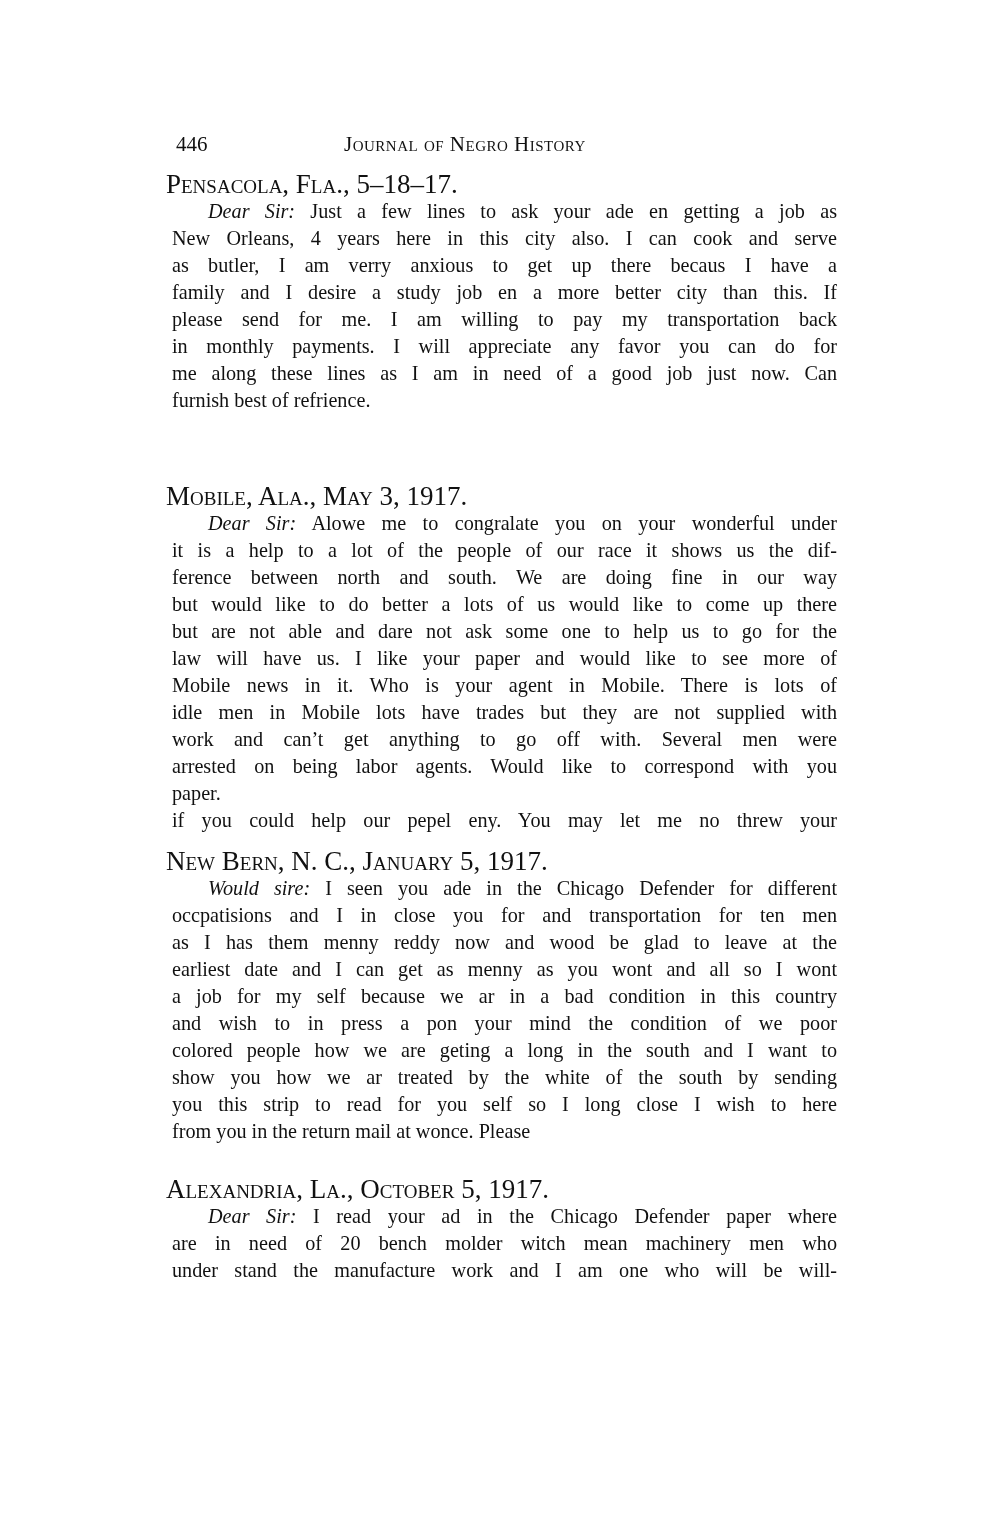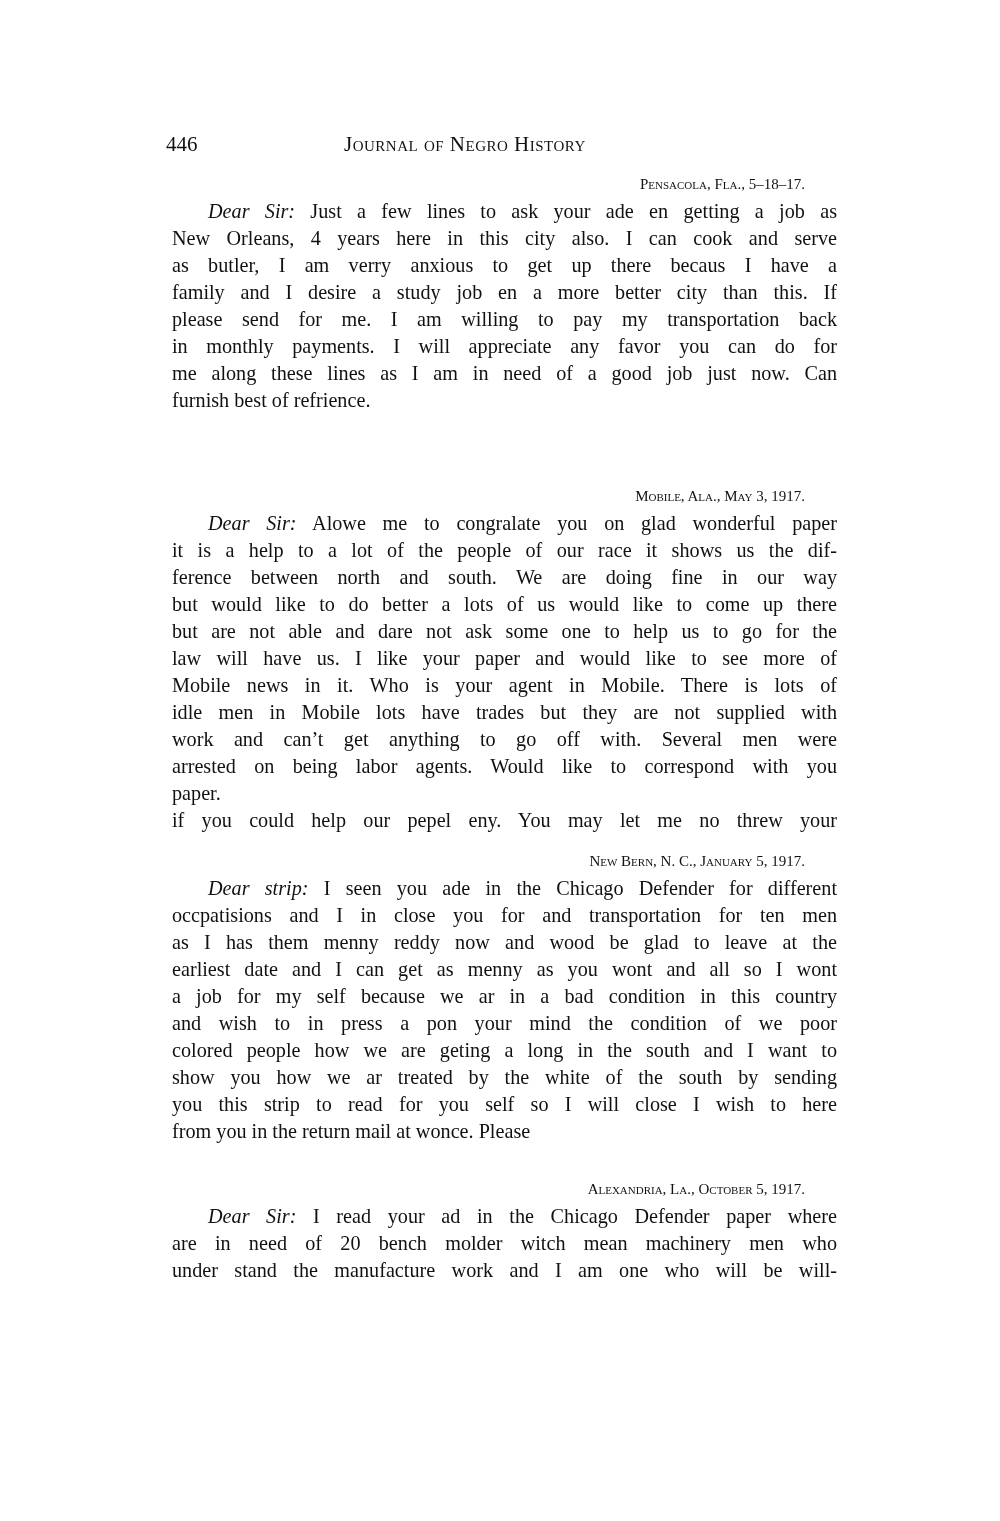--- a/index.html
+++ b/index.html
@@ -1,25 +1,25 @@
 <!DOCTYPE html>
 <html><head>
 <meta charset="utf-8">
 <style>
   html, body { margin: 0; padding: 0; background: #ffffff; }
   body { width: 1000px; height: 1521px; position: relative; overflow: hidden;
          font-family: "Liberation Serif", "DejaVu Serif", serif; color: #111; }
-  .page-number { position: absolute; left: 166px; top: 132px; font-size: 21px; }
+  .page-number { position: absolute; left: 176px; top: 132px; font-size: 21px; }
   .running-head { position: absolute; left: 344px; top: 132px; font-size: 21px; letter-spacing: 0.5px; font-variant: small-caps; }
   .body-block { position: absolute; left: 166px; width: 671px; }
   .line { font-size: 20.2px; line-height: 27px; height: 27px; white-space: nowrap;
           text-align: justify; text-align-last: justify; margin-left: 6px; }
   .line.last { text-align-last: left; }
   .line.indent { padding-left: 36px; }
-  .dateline { font-size: 15px; line-height: 27px; height: 27px; text-align: right;
+  .dateline { font-size: 27px; line-height: 27px; height: 27px; text-align: left;
               padding-right: 32px; font-variant: small-caps; }
   .salutation { font-style: italic; }
 </style>
 </head>
 <body>
 
 <div class="page-number">446</div>
 <div class="running-head">Journal of Negro History</div>
 
 <div class="body-block" style="top:171px;">
@@ -29,45 +29,45 @@
   <div class="line">as butler, I am verry anxious to get up there becaus I have a</div>
   <div class="line">family and I desire a study job en a more better city than this.  If</div>
   <div class="line">please send for me.  I am willing to pay my transportation back</div>
   <div class="line">in monthly payments.  I will appreciate any favor you can do for</div>
   <div class="line">me along these lines as I am in need of a good job just now.  Can</div>
   <div class="line last">furnish best of refrience.</div>
 </div>
 
 <div class="body-block" style="top:483px;">
   <div class="dateline">Mobile, Ala., May 3, 1917.</div>
-  <div class="line indent"><span class="salutation">Dear Sir:</span><span> Alowe me to congralate you on glad wonderful paper</span></div>
+  <div class="line indent"><span class="salutation">Dear Sir:</span><span> Alowe me to congralate you on your wonderful under</span></div>
   <div class="line">it is a help to a lot of the people of our race it shows us the dif-</div>
   <div class="line">ference between north and south.  We are doing fine in our way</div>
   <div class="line">but would like to do better a lots of us would like to come up there</div>
   <div class="line">but are not able and dare not ask some one to help us to go for the</div>
   <div class="line">law will have us.  I like your paper and would like to see more of</div>
   <div class="line">Mobile news in it.  Who is your agent in Mobile.  There is lots of</div>
   <div class="line">idle men in Mobile lots have trades but they are not supplied with</div>
   <div class="line">work and can’t get anything to go off with.  Several men were</div>
   <div class="line">arrested on being labor agents.  Would like to correspond with you</div>
   <div class="line last">paper.</div>
   <div class="line">if you could help our pepel eny.  You may let me no threw your</div>
 </div>
 
 <div class="body-block" style="top:848px;">
   <div class="dateline">New Bern, N. C., January 5, 1917.</div>
-  <div class="line indent"><span class="salutation">Dear strip:</span><span> I seen you ade in the Chicago Defender for different</span></div>
+  <div class="line indent"><span class="salutation">Would sire:</span><span> I seen you ade in the Chicago Defender for different</span></div>
   <div class="line">occpatisions and I in close you for and transportation for ten men</div>
   <div class="line">as I has them menny reddy now and wood be glad to leave at the</div>
   <div class="line">earliest date and I can get as menny as you wont and all so I wont</div>
   <div class="line">a job for my self because we ar in a bad condition in this country</div>
   <div class="line">and wish to in press a pon your mind the condition of we poor</div>
   <div class="line">colored people how we are geting a long in the south and I want to</div>
   <div class="line">show you how we ar treated by the white of the south by sending</div>
-  <div class="line">you this strip to read for you self so I will close I wish to here</div>
+  <div class="line">you this strip to read for you self so I long close I wish to here</div>
   <div class="line last">from you in the return mail at wonce.  Please</div>
 </div>
 
 <div class="body-block" style="top:1176px;">
   <div class="dateline">Alexandria, La., October 5, 1917.</div>
   <div class="line indent"><span class="salutation">Dear Sir:</span><span> I read your ad in the Chicago Defender paper where</span></div>
   <div class="line">are in need of 20 bench molder witch mean machinery men who</div>
   <div class="line">under stand the manufacture work and I am one who will be will-</div>
 </div>
 

